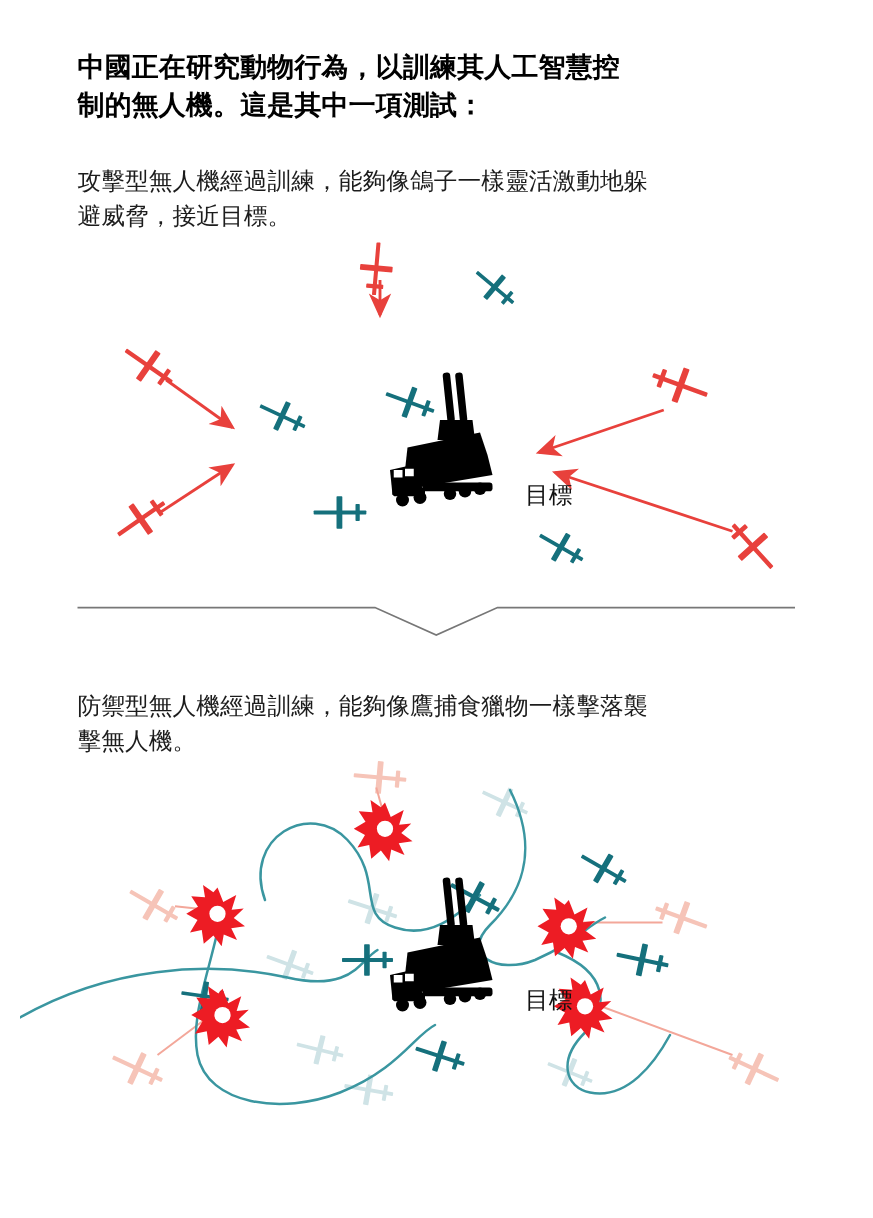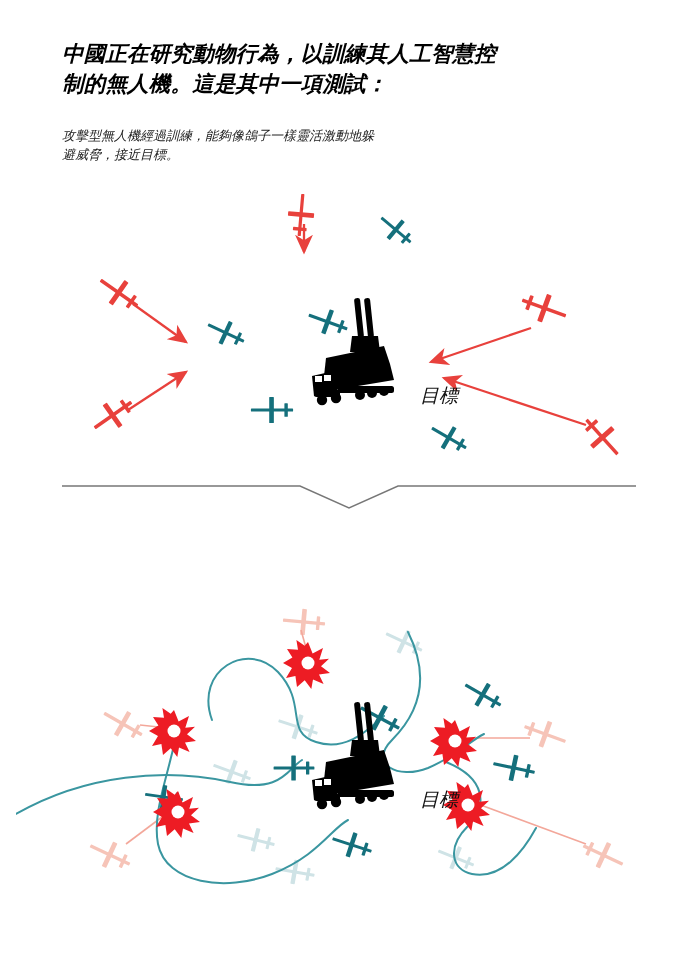--- a/index.html
+++ b/index.html
@@ -13,39 +13,38 @@
     font-family: "Liberation Sans", "DejaVu Sans", sans-serif;
     color: #1a1a1a;
     position: relative;
     overflow: hidden;
   }
   .page {
     position: relative;
     width: 698px;
     height: 974px;
     background: #ffffff;
-    font-style: italic;
   }
   .headline {
     position: absolute;
     left: 62px;
     top: 26px;
     width: 580px;
     font-size: 21.5px;
     font-weight: bold;
     line-height: 1.38;
     letter-spacing: 0.2px;
     color: #000000;
     white-space: pre-line;
   }
   .bodytext {
     position: absolute;
     left: 62px;
     width: 578px;
-    font-size: 13px;
+    font-size: 19px;
     line-height: 1.48;
     color: #1c1c1c;
     white-space: pre-line;
   }
   #para-attack { top: 113px; }
   #para-defend { top: 533px; }
 
   .panel {
     position: absolute;
     left: 16px;
@@ -167,20 +166,22 @@
       <text class="tgt-label" x="404" y="232">目標</text>
     </svg>
   </div>
 
   <div class="divider">
     <svg viewBox="0 0 698 46" width="698" height="46" xmlns="http://www.w3.org/2000/svg">
       <path d="M62,16 L300,16 L349,38 L398,16 L636,16" fill="none" stroke="#777777" stroke-width="1.4"></path>
     </svg>
   </div>
 
+  <p class="bodytext" id="para-defend">防禦型無人機經過訓練，能夠像鷹捕食獵物一樣擊落襲
+擊無人機。</p>
 
   <div class="panel" id="panel-defend">
     <svg viewBox="0 0 698 310" xmlns="http://www.w3.org/2000/svg">
       <defs>
         <g id="drone2">
           <rect x="-34" y="-2.6" width="68" height="5.2" rx="1"></rect>
           <rect x="-4.5" y="-21" width="7.5" height="42" rx="1"></rect>
           <rect x="20" y="-11" width="5.5" height="22" rx="1"></rect>
         </g>
         <g id="burst">

